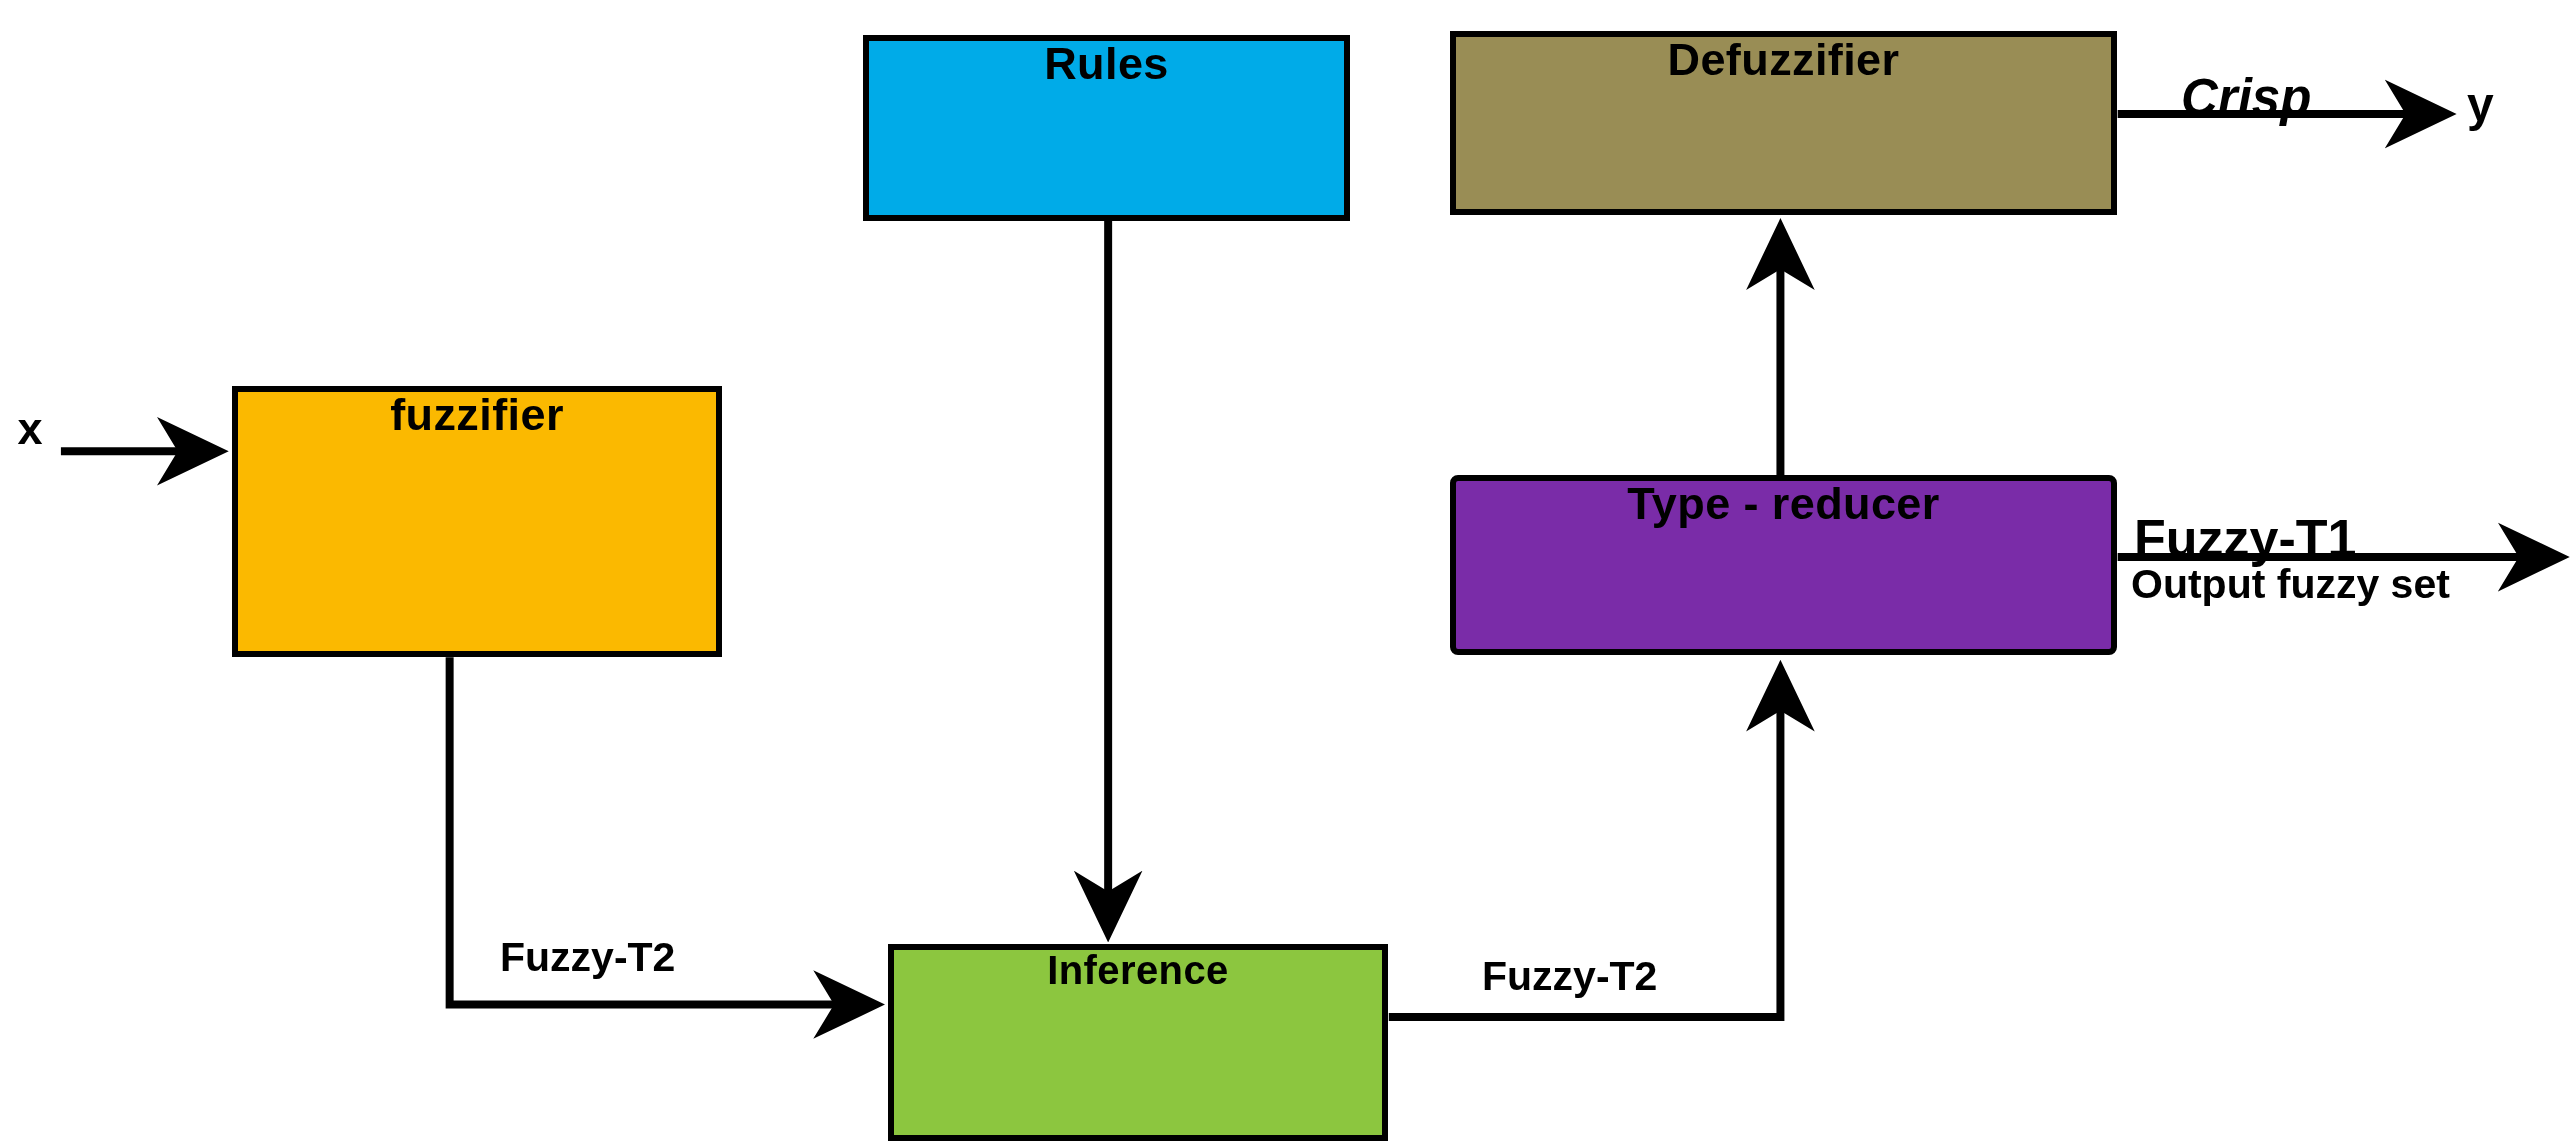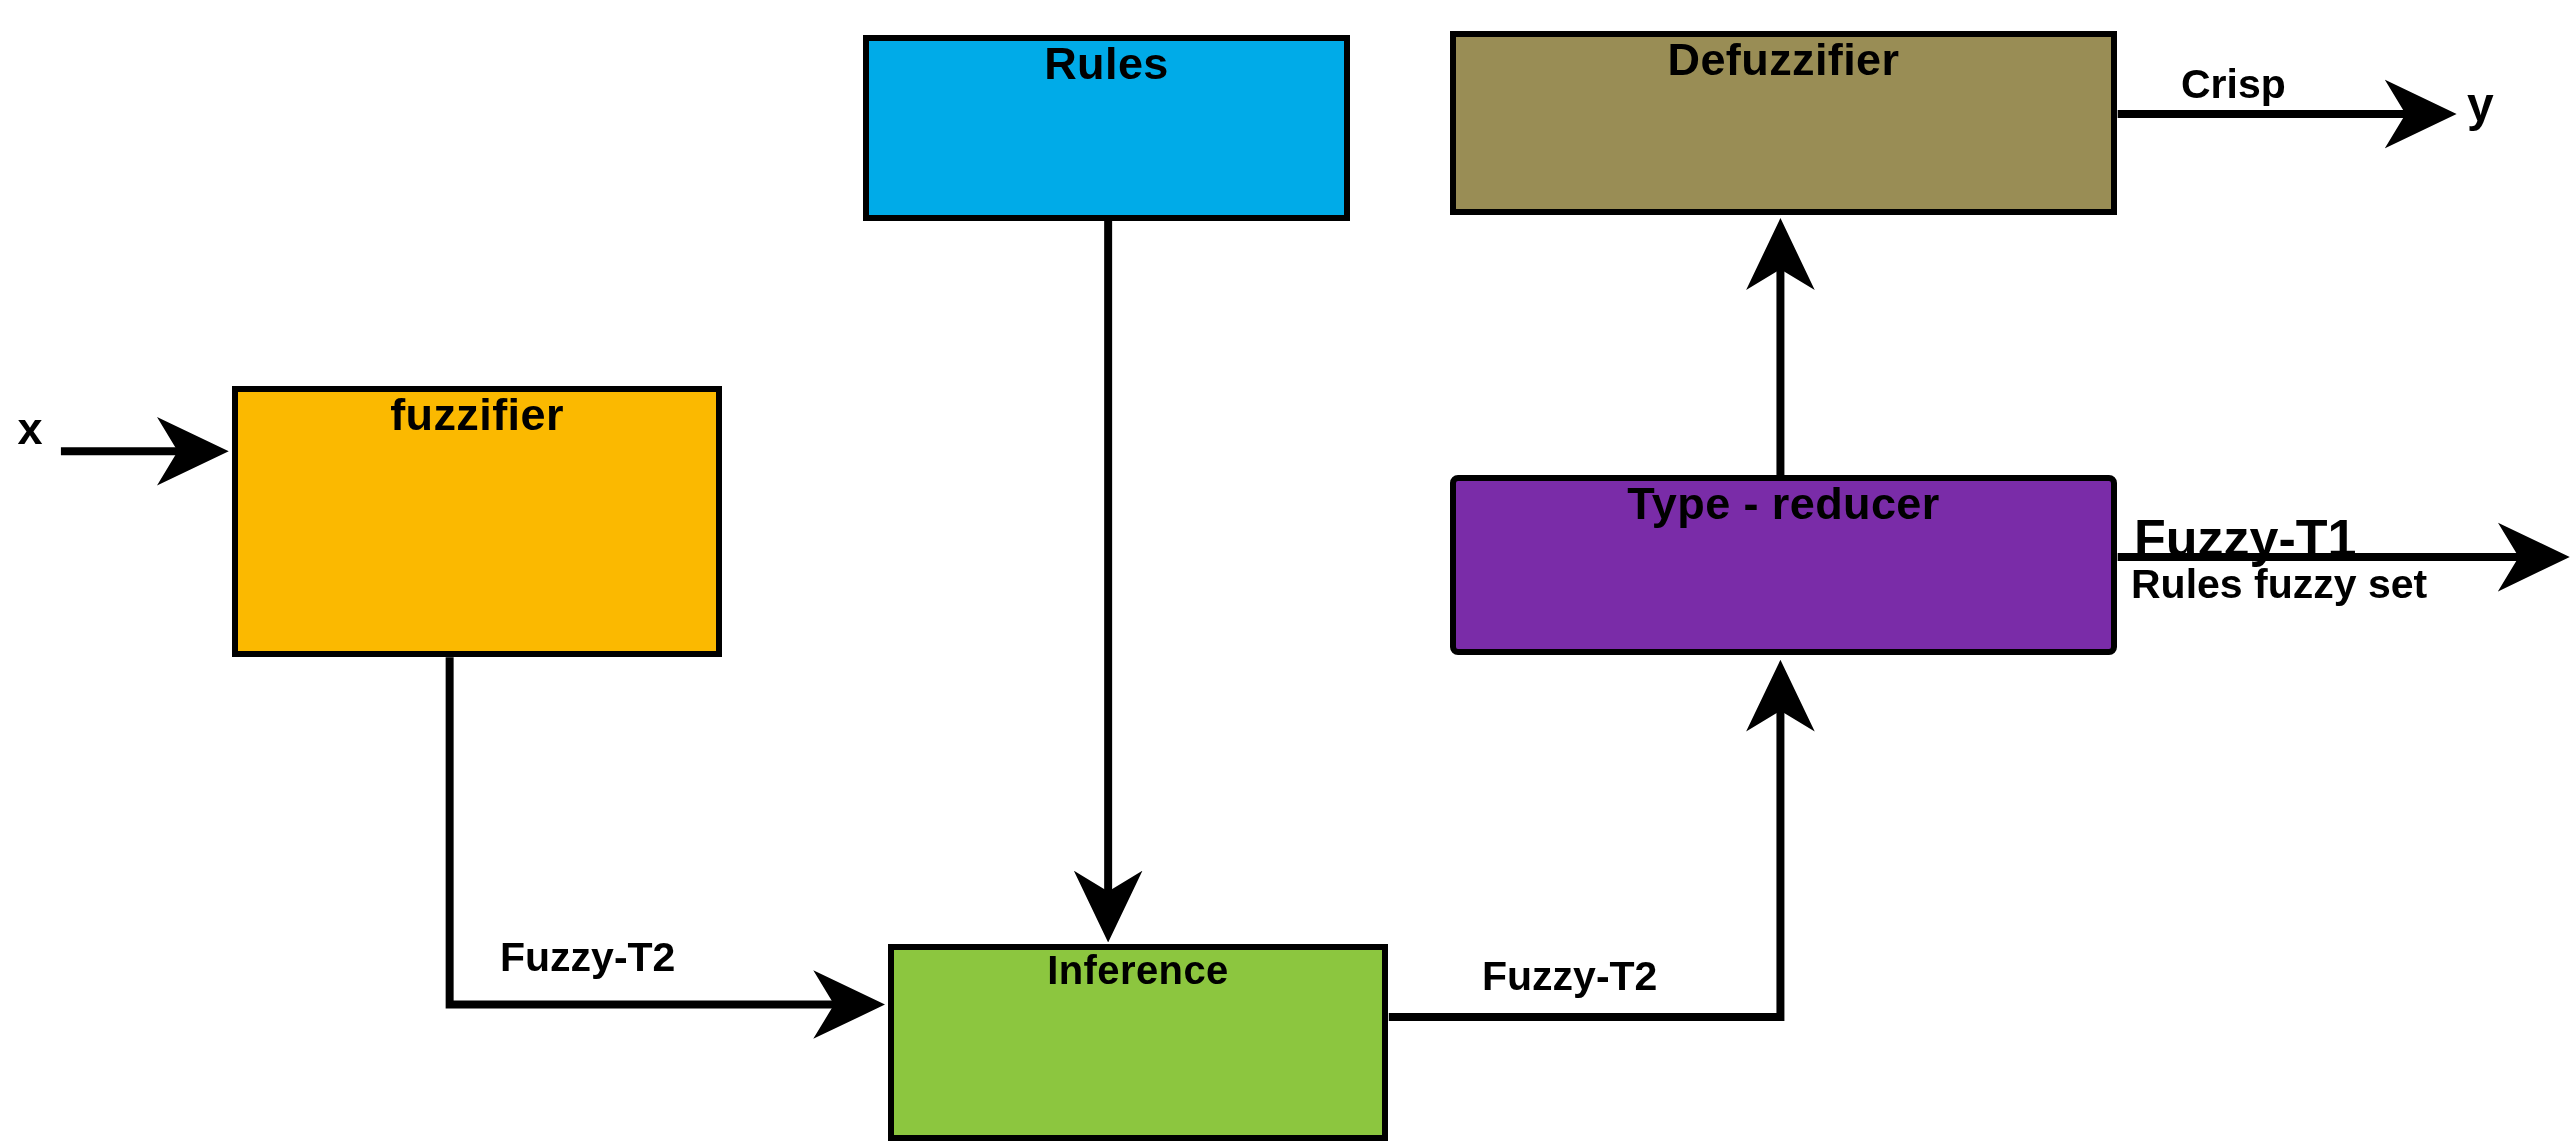--- a/index.html
+++ b/index.html
@@ -63,21 +63,21 @@
 
   #node-rules .node-label      { font-size: 45px; }
   #node-defuzz .node-label     { font-size: 45px; }
   #node-fuzzifier .node-label  { font-size: 45px; }
   #node-typered .node-label    { font-size: 45px; }
   #node-inference .node-label  { font-size: 40px; }
 
   
   #label-x          { left: 17.4px;   top: 406px;  font-size: 45px; }
   #label-y          { left: 2467px; top: 81px;  font-size: 48px; }
-  #label-crisp      { left: 2181px; top: 64px;   font-size: 41px; }
+  #label-crisp      { left: 2181px; top: 72px;   font-size: 51px; font-style: italic; }
   #label-fuzzyt1    { left: 2134px; top: 512px;  font-size: 52px; }
   #label-outfuzzy   { left: 2131px; top: 564px;  font-size: 41px; }
   #label-fuzzyt2-a  { left: 500px;  top: 937px; font-size: 41px; }
   #label-fuzzyt2-b  { left: 1482px; top: 956px; font-size: 41px; }
 </style>
 </head>
 <body>
 
 <div id="canvas" style="--c-rules: #00ABE8; --c-defuzz: #998D55; --c-fuzzifier: #FBB900; --c-typered: #7A2CA8; --c-inference: #8CC63F; background: rgb(255, 255, 255);">
 
@@ -130,20 +130,20 @@
   </div>
 
   <div class="io-label" id="label-x">x</div>
 
   <div class="io-label" id="label-y">y</div>
 
   <div class="edge-label" id="label-crisp">Crisp</div>
 
   <div class="edge-label" id="label-fuzzyt1">Fuzzy-T1</div>
 
-  <div class="edge-label" id="label-outfuzzy">Rules fuzzy set</div>
+  <div class="edge-label" id="label-outfuzzy">Output fuzzy set</div>
 
   <div class="edge-label" id="label-fuzzyt2-a">Fuzzy-T2</div>
 
   <div class="edge-label" id="label-fuzzyt2-b">Fuzzy-T2</div>
 
 </div>
 
 
 </body></html>

